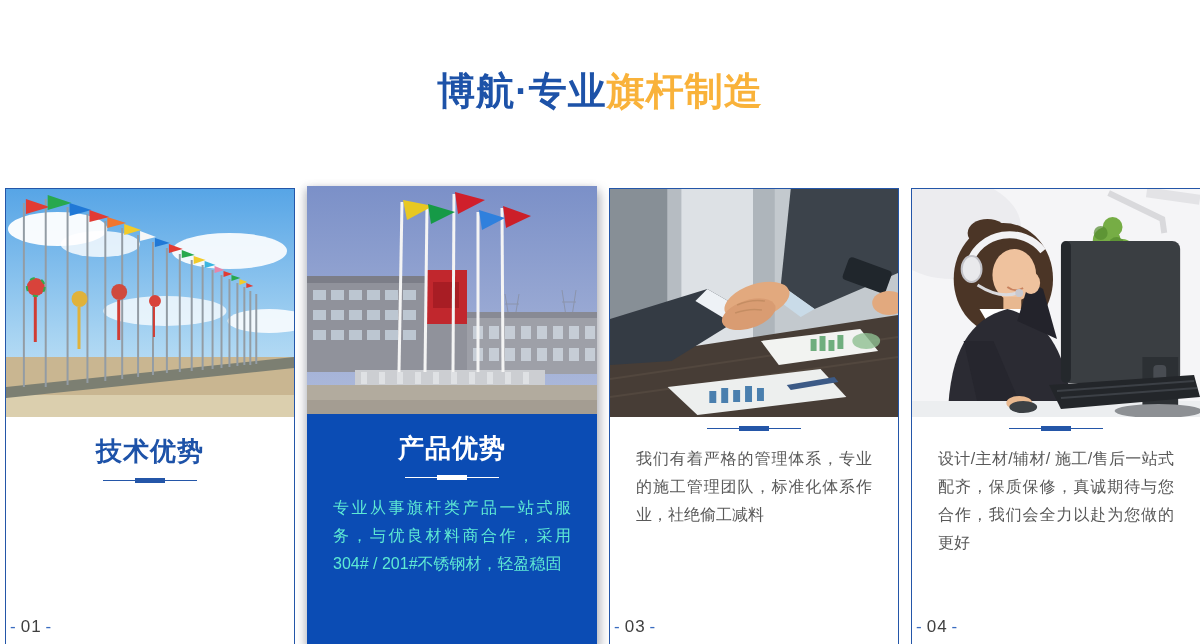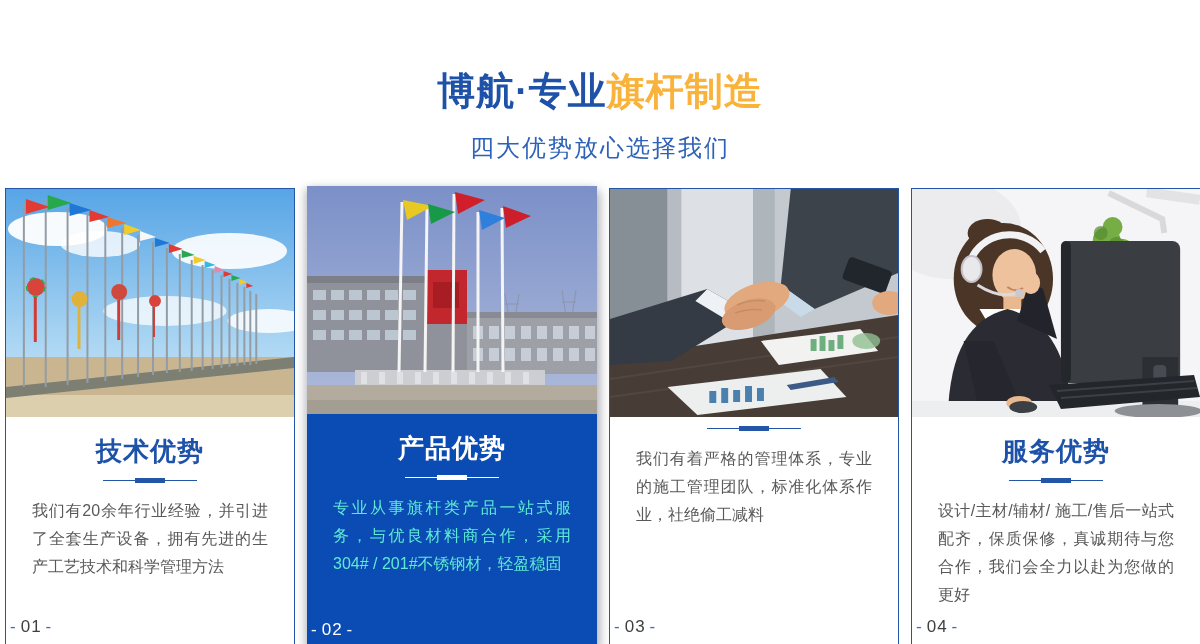--- a/index.html
+++ b/index.html
@@ -50,21 +50,20 @@
   .card.highlighted .card-num,
   .card.highlighted .card-num .dash{color:#ffffff;}
 </style>
 </head>
 <body>
 
 <div class="section">
 
   <div class="header">
     <h1 class="title"><span class="t-blue">博航·专业</span><span class="t-orange">旗杆制造</span></h1>
-    <div class="subtitle">四大优势放心选择我们</div>
   </div>
 
   <div class="cards">
 
     <div class="card">
       <div class="photo">
         <svg viewBox="0 0 290 228" preserveAspectRatio="none">
           <defs>
             <linearGradient id="sky1" x1="0" y1="0" x2="0" y2="1">
               <stop offset="0" stop-color="#57a5e6"></stop>
@@ -125,21 +124,20 @@
             <rect x="72" y="118" width="3" height="42" fill="#e0b23a"></rect>
           <circle cx="114" cy="103" r="8" fill="#cf4a3e"></circle>
             <rect x="112" y="111" width="3" height="40" fill="#d03c34"></rect>
           <circle cx="30" cy="98" r="9" fill="none" stroke="#34a84e" stroke-width="2" stroke-dasharray="5 7"></circle>
           <circle cx="150" cy="112" r="6" fill="#d8433b"></circle>
             <rect x="148" y="118" width="2" height="30" fill="#d03c34"></rect>
         </svg>
       </div>
       <h3 class="card-title">技术优势</h3>
       <div class="divider"></div>
-      <p class="card-body">我们有20余年行业经验，并引进了全套生产设备，拥有先进的生产工艺技术和科学管理方法</p>
       <div class="card-num"><span class="dash">-</span><span>01</span><span class="dash">-</span></div>
     </div>
 
     <div class="card highlighted">
       <div class="photo">
         <svg viewBox="0 0 290 228" preserveAspectRatio="none">
           <defs>
             <linearGradient id="sky2" x1="0" y1="0" x2="0" y2="1">
               <stop offset="0" stop-color="#7b90c8"></stop>
                 <stop offset="1" stop-color="#b0bcdc"></stop>
@@ -223,21 +221,20 @@
           <polygon points="96,14 126,20 100,34" fill="#e8c822"></polygon>
           <polygon points="121,18 148,26 124,38" fill="#169a47"></polygon>
           <polygon points="148,6 178,14 151,28" fill="#d01f2b"></polygon>
           <polygon points="172,24 198,32 175,44" fill="#2f80dd"></polygon>
           <polygon points="196,20 224,30 199,42" fill="#cc1f29"></polygon>
         </svg>
       </div>
       <h3 class="card-title">产品优势</h3>
       <div class="divider"></div>
       <p class="card-body">专业从事旗杆类产品一站式服务，与优良材料商合作，采用304# / 201#不锈钢材，轻盈稳固</p>
-      <div class="card-num"><span class="dash">-</span><span>02</span><span class="dash">-</span></div>
     </div>
 
     <div class="card">
       <div class="photo">
         <svg viewBox="0 0 290 228" preserveAspectRatio="none">
           <rect width="290" height="228" fill="#c7ccd1"></rect>
           <rect x="0" y="0" width="58" height="228" fill="#878f96"></rect>
           <rect x="58" y="0" width="14" height="228" fill="#b6bcc2"></rect>
           <rect x="72" y="0" width="72" height="228" fill="#dde1e5"></rect>
           <rect x="144" y="0" width="22" height="228" fill="#aeb5bb"></rect>
@@ -330,20 +327,19 @@
           <rect x="232" y="168" width="36" height="54" fill="#2c3034"></rect>
           <rect x="243" y="176" width="13" height="30" rx="4" fill="#484c52"></rect>
           <ellipse cx="248" cy="222" rx="44" ry="7" fill="#8d9094"></ellipse>
           <polygon points="138,196 284,186 290,208 150,220" fill="#23262a"></polygon>
           <g stroke="#3c4046" stroke-width="2">
             <line x1="146" y1="202" x2="284" y2="192"></line>
             <line x1="150" y1="209" x2="287" y2="199"></line>
           </g>
         </svg>
       </div>
-      <h3 class="card-title">服务优势</h3>
       <div class="divider"></div>
       <p class="card-body">设计/主材/辅材/ 施工/售后一站式配齐，保质保修，真诚期待与您合作，我们会全力以赴为您做的更好</p>
       <div class="card-num"><span class="dash">-</span><span>04</span><span class="dash">-</span></div>
     </div>
 
   </div>
 </div>
 
 </body></html>

